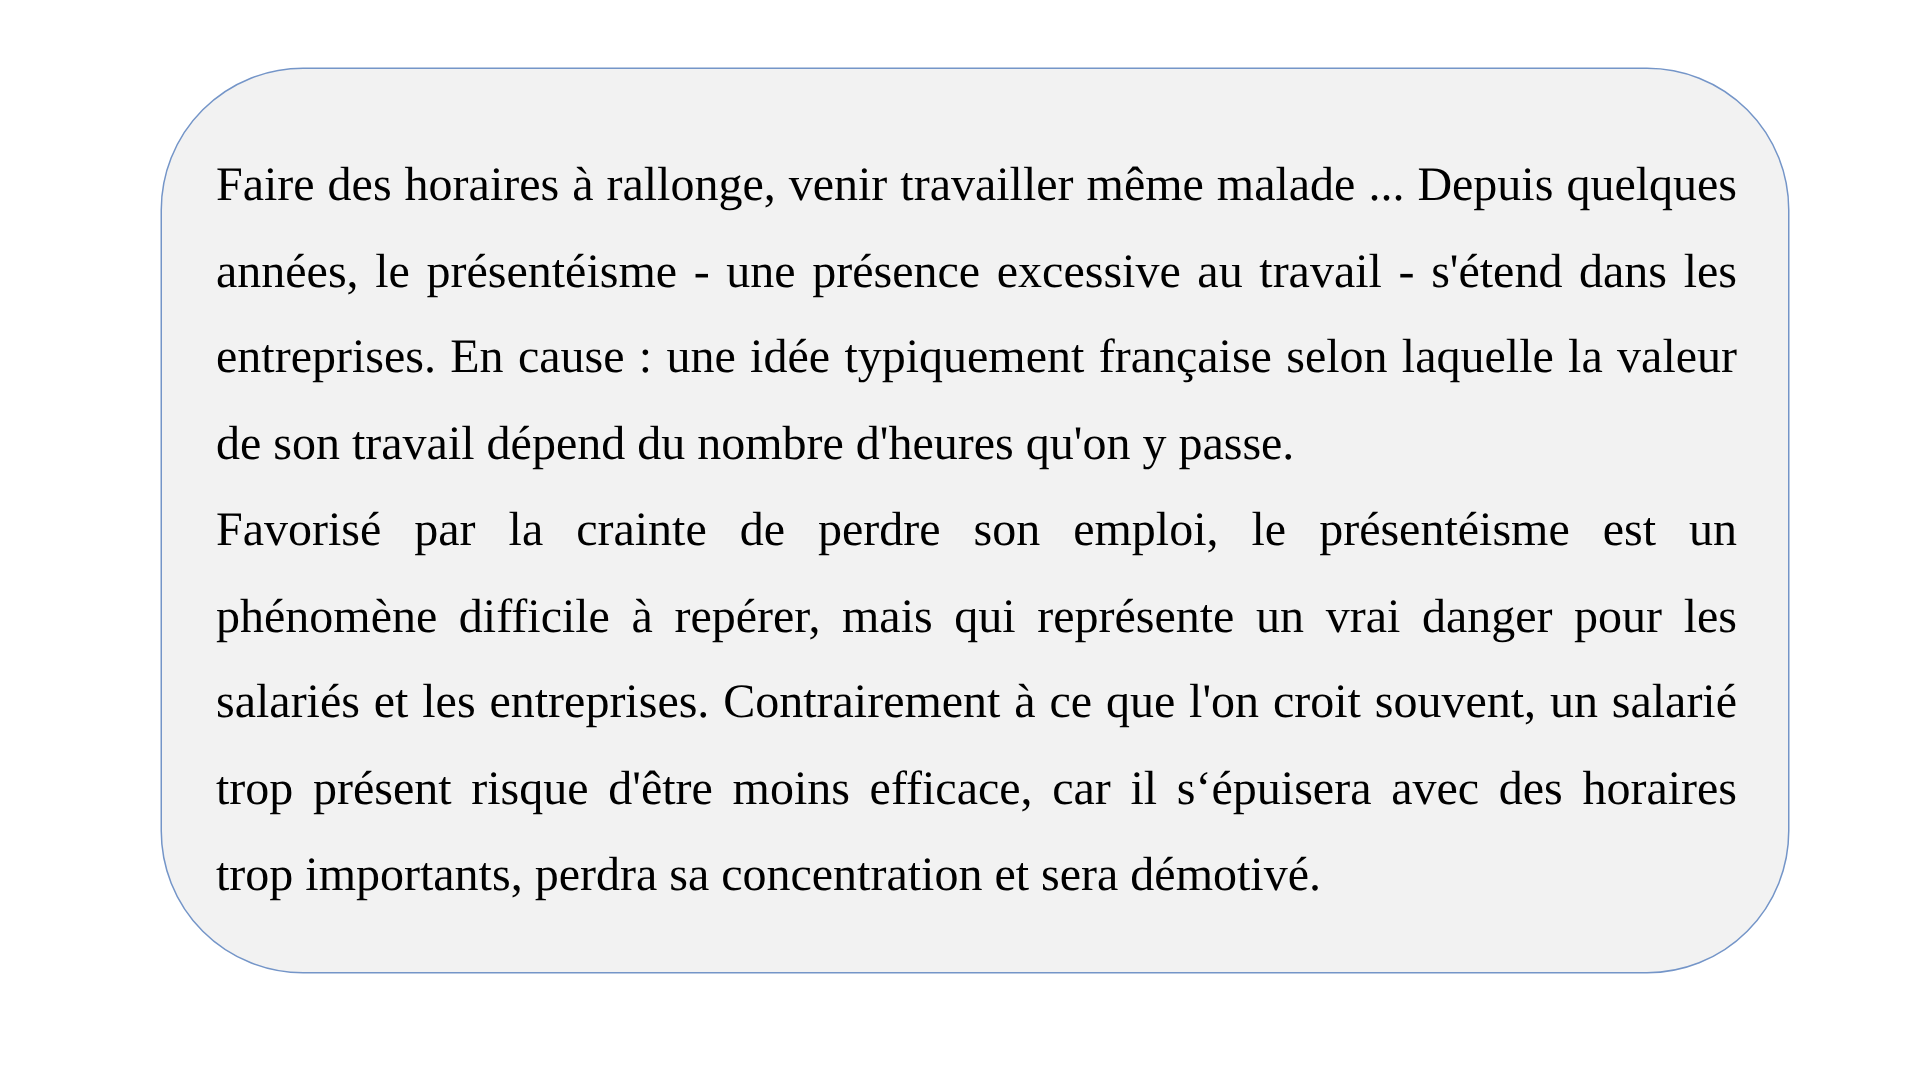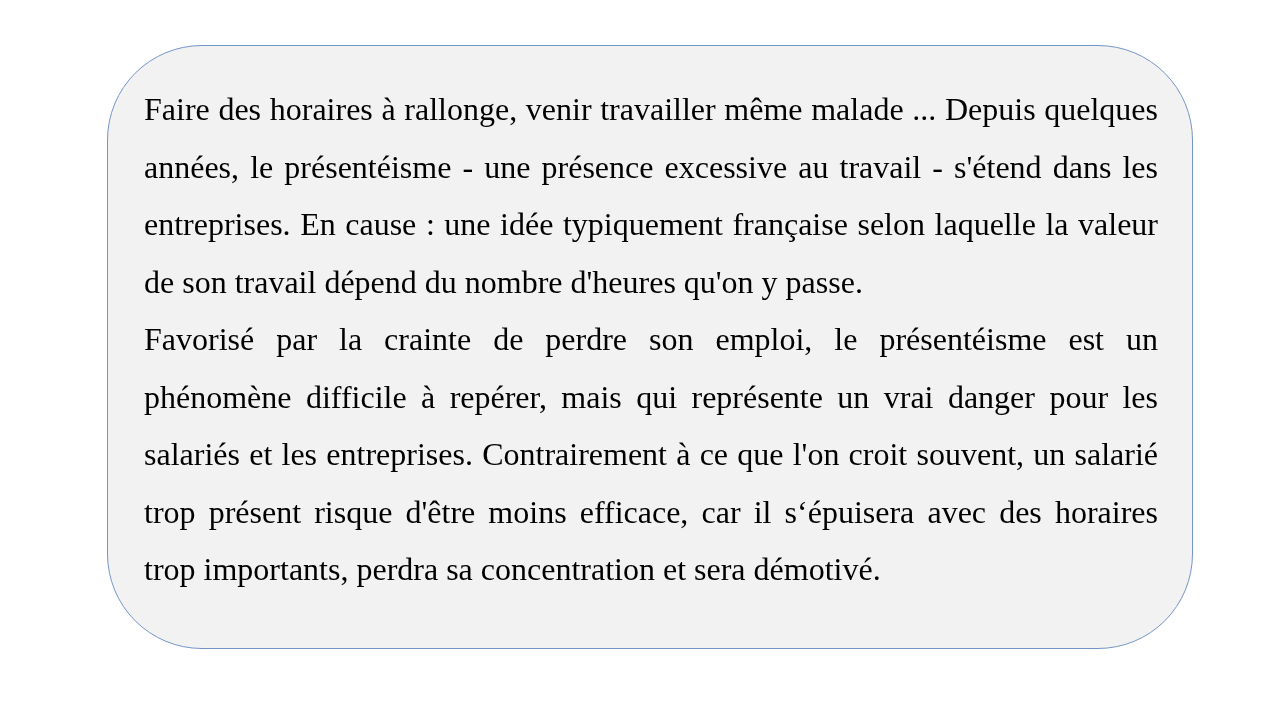--- a/index.html
+++ b/index.html
@@ -19,21 +19,21 @@
   .textbox {
     position: absolute;
     left: 107px;
     top: 45px;
     width: 1086px;
     height: 604px;
     box-sizing: border-box;
     border: 1.5px solid #7495c8;
     border-radius: 95px;
     background: #f2f2f2;
-    padding: 35px 34px 0 36px;
+    padding: 48px 34px 0 36px;
     font-family: "Liberation Serif", "DejaVu Serif", serif;
     font-size: 32px;
     line-height: 57.5px;
     color: #000000;
     text-align: justify;
   }
   .para {
     margin: 0;
     padding: 0;
   }

